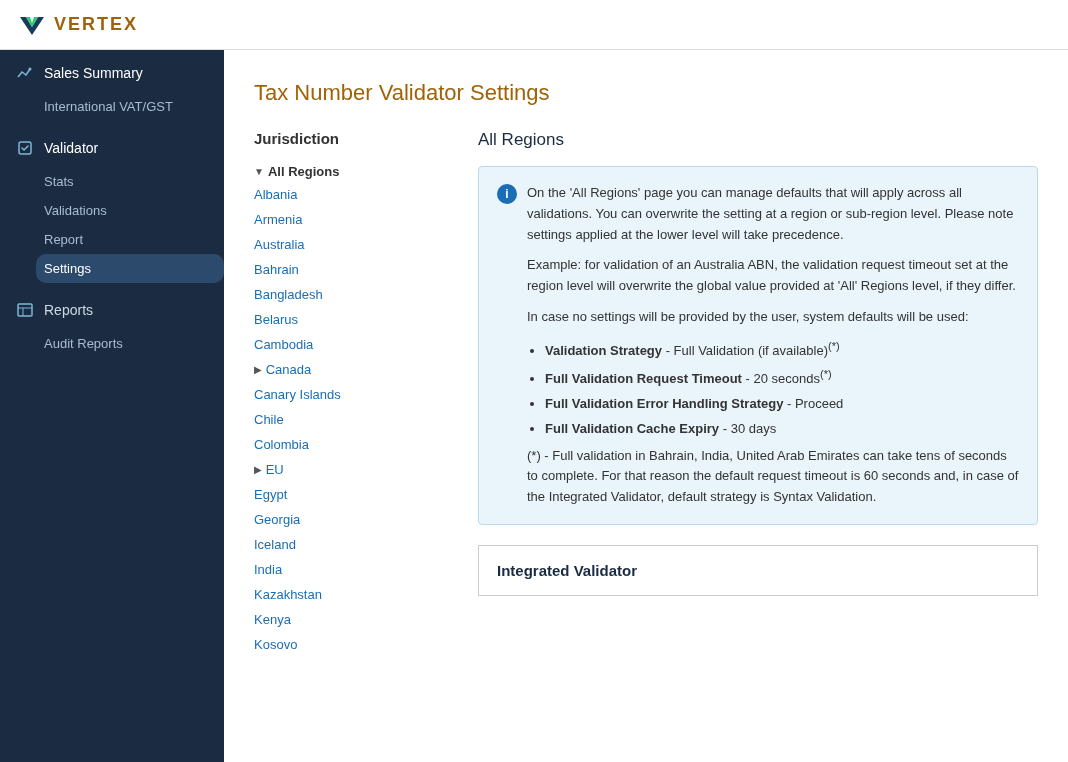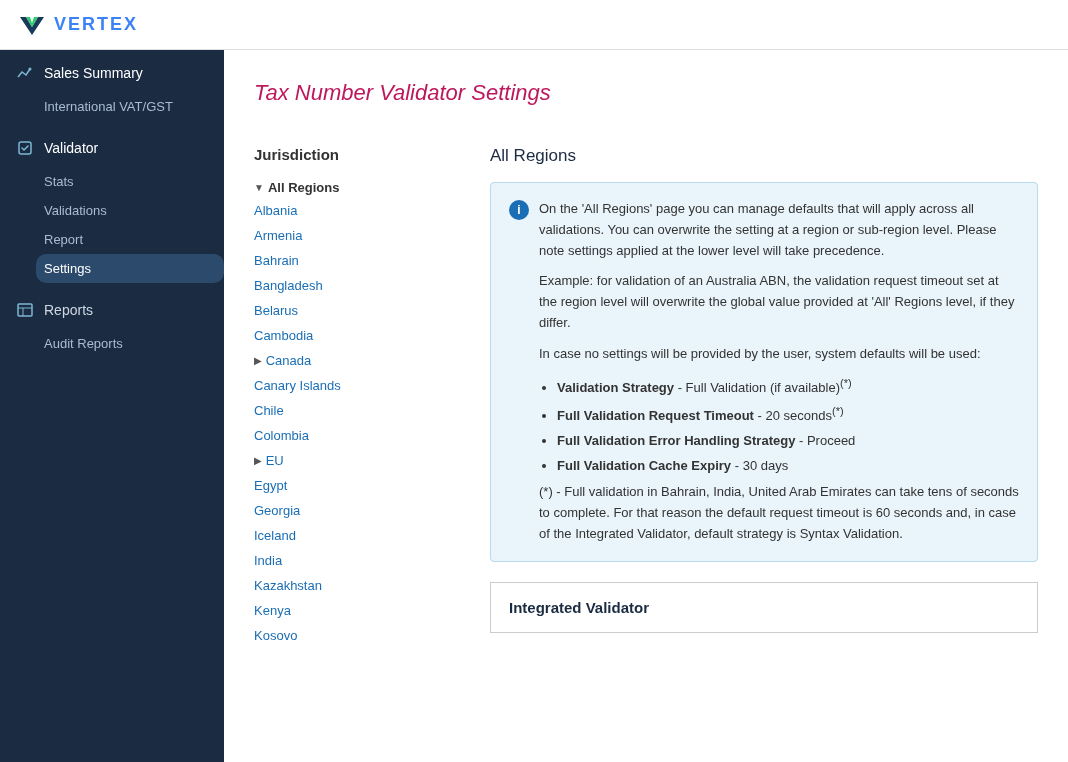--- a/index.html
+++ b/index.html
@@ -20,21 +20,21 @@
       align-items: center;
       gap: 6px;
     }
     .logo-icon {
       width: 32px;
       height: 32px;
     }
     .logo-text {
       font-size: 18px;
       font-weight: 700;
-      color: #3b82f6;
+      color: #a16207;
       letter-spacing: 2px;
     }
 
     
     .layout {
       display: flex;
       flex: 1;
       overflow: hidden;
     }
 
@@ -92,27 +92,26 @@
     
     .content {
       flex: 1;
       overflow-y: auto;
       padding: 30px 30px 30px 30px;
       background: #fff;
     }
     .page-title {
       font-size: 22px;
       font-weight: 400;
-      color: #be185d;
-      margin-bottom: 40px;
-      font-style: italic;
+      color: #a16207;
+      margin-bottom: 24px;
     }
     .main-layout {
       display: flex;
-      gap: 36px;
+      gap: 24px;
     }
 
     
     .jurisdiction-panel {
       width: 200px;
       flex-shrink: 0;
     }
     .jurisdiction-title {
       font-size: 15px;
       font-weight: 600;
@@ -317,20 +316,23 @@
               <span class="arrow">▼</span>
               <span>All Regions</span>
             </div>
           </li>
 
           <li class="jurisdiction-item-child">
             <a class="jurisdiction-link">Albania</a>
           </li>
           <li class="jurisdiction-item-child">
             <a class="jurisdiction-link">Armenia</a>
+          </li>
+          <li class="jurisdiction-item-child">
+            <a class="jurisdiction-link">Australia</a>
           </li>
           <li class="jurisdiction-item-child">
             <a class="jurisdiction-link">Bahrain</a>
           </li>
           <li class="jurisdiction-item-child">
             <a class="jurisdiction-link">Bangladesh</a>
           </li>
           <li class="jurisdiction-item-child">
             <a class="jurisdiction-link">Belarus</a>
           </li>

